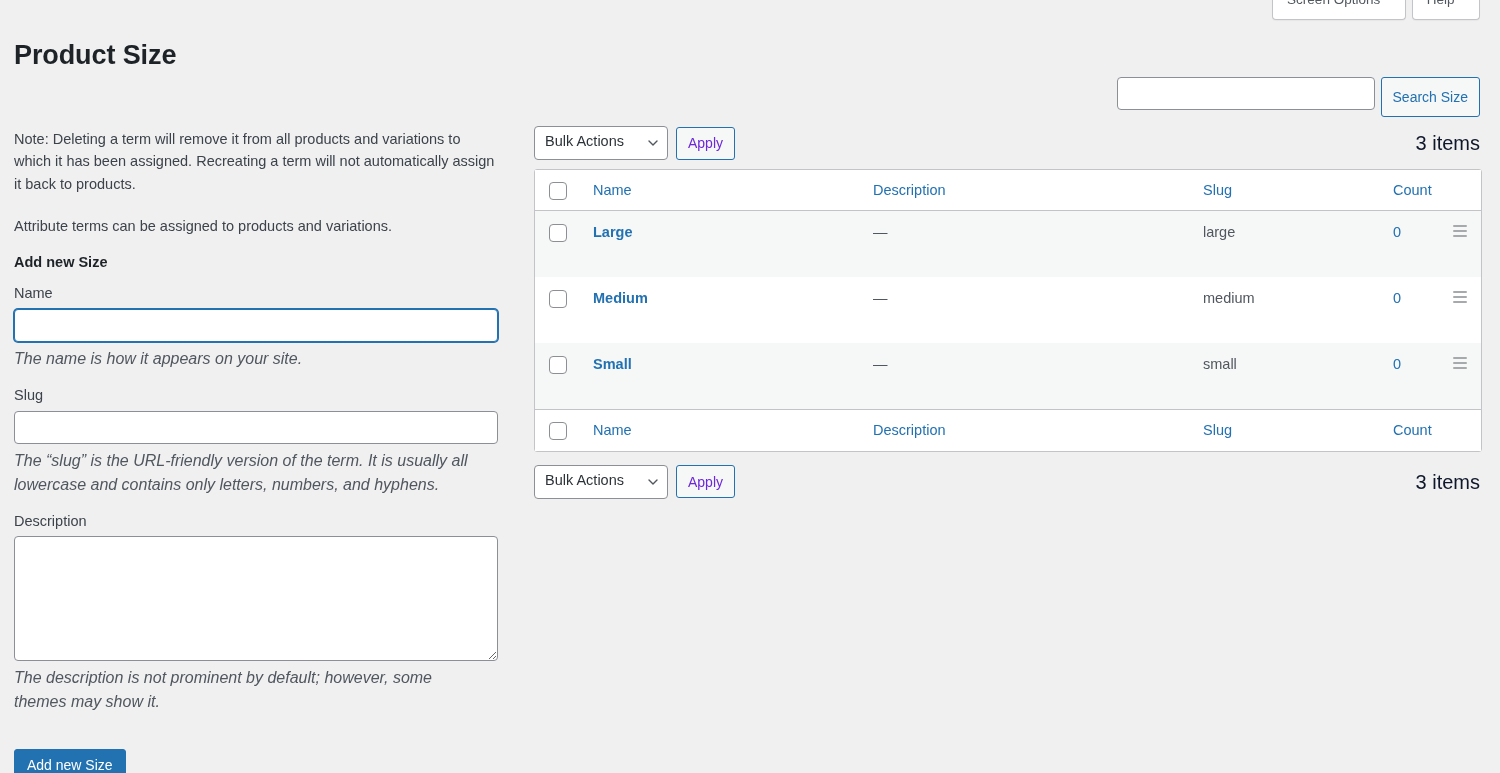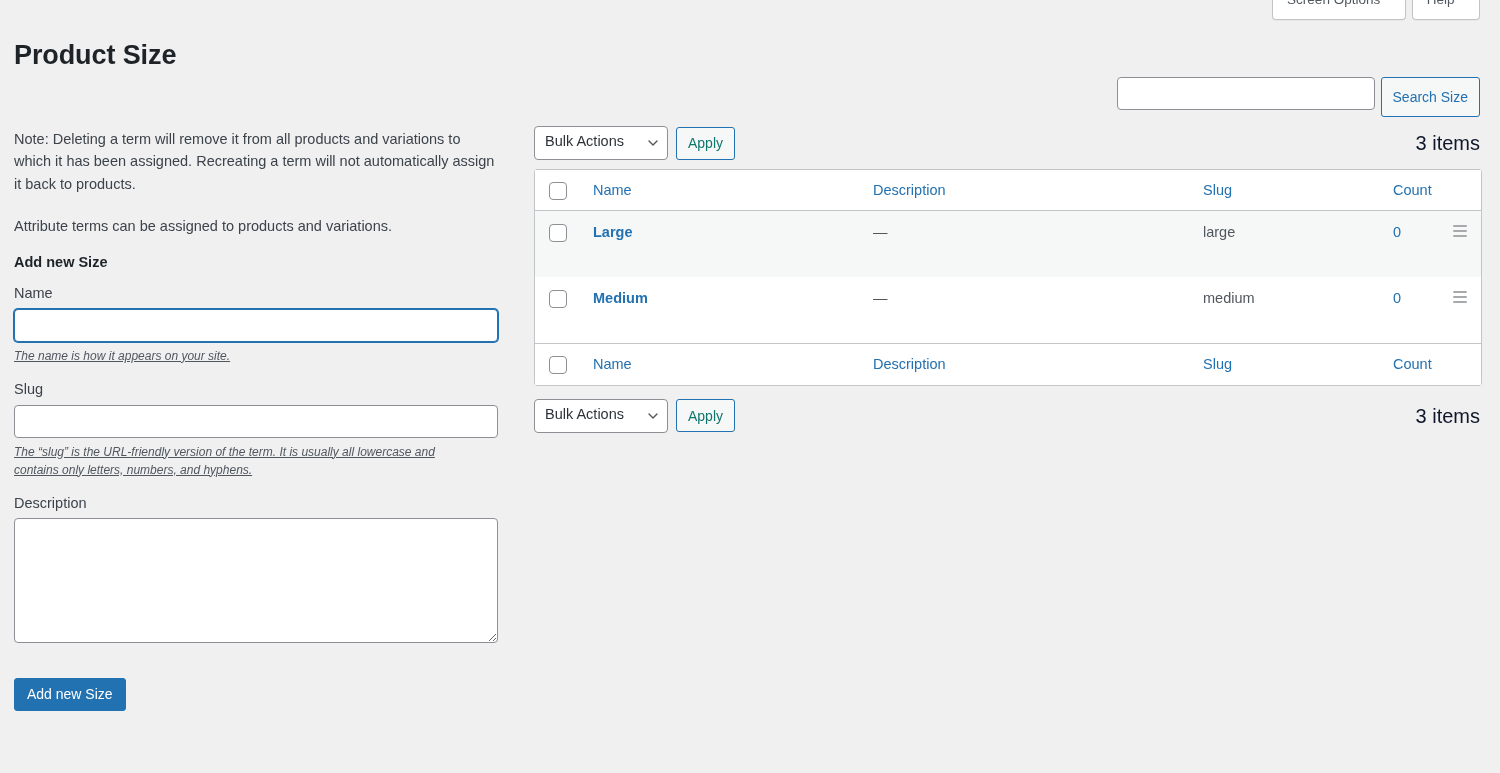--- a/index.html
+++ b/index.html
@@ -90,22 +90,22 @@
   }
   .textarea-input {
     width: 484px; height: 125px;
     border: 1px solid #8c8f94; border-radius: 4px;
     background: #fff; padding: 6px 8px;
     font-size: 14px; font-family: "Liberation Sans", sans-serif;
     color: #2c3338; outline: none; display: block;
     resize: vertical;
   }
   .field-help {
-    font-size: 12px; font-style: italic; color: #50575e;
-    line-height: 1.5; margin: 5px 16px 0 0; text-decoration: underline;
+    font-size: 16px; font-style: italic; color: #50575e;
+    line-height: 1.5; margin: 5px 16px 0 0;
   }
   .primary-button {
     margin-top: 20px;
     background: #2271b1; border: 1px solid #2271b1;
     border-radius: 3px; color: #fff;
     font-size: 14px; font-family: "Liberation Sans", sans-serif;
     padding: 0 12px; height: 33px; line-height: 31px;
     cursor: pointer;
   }
 
@@ -123,21 +123,21 @@
     font-size: 14.5px; font-family: "Liberation Sans", sans-serif;
     cursor: pointer; outline: none;
   }
   .bulk-caret {
     position: absolute; right: 10px; top: 50%; transform: translateY(-50%);
     pointer-events: none; width: 10px; height: 10px;
   }
   .apply-button {
     margin-left: 8px; height: 33px; padding: 0 11px;
     background: #f6f7f7; border: 1px solid #2271b1;
-    border-radius: 3px; color: #0f766e; font-size: 14px;
+    border-radius: 3px; color: #6d28d9; font-size: 14px;
     font-family: "Liberation Sans", sans-serif; cursor: pointer;
   }
   .items-count {
     position: absolute; right: 0; top: 50%; transform: translateY(-50%);
     font-size: 20px; color: #0f172a;
   }
 
   
   .wp-list-table {
     width: 946px; border-collapse: separate; border-spacing: 0;
@@ -233,20 +233,21 @@
 
     <div class="field-wrap">
       <label class="field-label">Slug</label>
       <input class="text-input" type="text" style="">
       <p class="field-help">The “slug” is the URL-friendly version of the term. It is usually all lowercase and contains only letters, numbers, and hyphens.</p>
     </div>
 
     <div class="field-wrap">
       <label class="field-label">Description</label>
       <textarea class="textarea-input" style=""></textarea>
+      <p class="field-help">The description is not prominent by default; however, some themes may show it.</p>
     </div>
 
     <button class="primary-button">Add new Size</button>
   </div>
 
   <div class="col-right">
 
     <div class="tablenav">
       <span class="bulk-select-wrap">
         <select class="bulk-select">
@@ -283,20 +284,28 @@
             <td class="col-handle"><span class="drag-handle"><span></span><span></span><span></span></span></td>
           </tr>
           <tr class="row-plain">
             <td class="col-cb"><span class="wp-checkbox"></span></td>
             <td class="col-name"><a class="term-name">Medium</a></td>
             <td class="col-desc"><span class="dash">—</span></td>
             <td class="col-slug"><span class="slug-text">medium</span></td>
             <td class="col-count"><a class="count-link">0</a></td>
             <td class="col-handle"><span class="drag-handle"><span></span><span></span><span></span></span></td>
           </tr>
+          <tr class="row-alt">
+            <td class="col-cb"><span class="wp-checkbox"></span></td>
+            <td class="col-name"><a class="term-name">Small</a></td>
+            <td class="col-desc"><span class="dash">—</span></td>
+            <td class="col-slug"><span class="slug-text">small</span></td>
+            <td class="col-count"><a class="count-link">0</a></td>
+            <td class="col-handle"><span class="drag-handle"><span></span><span></span><span></span></span></td>
+          </tr>
         </tbody>
       <tfoot>
         <tr>
           <th class="col-cb">
             <span class="wp-checkbox"></span>
           </th>
           <th class="col-name">Name</th>
           <th class="col-desc">Description</th>
           <th class="col-slug">Slug</th>
           <th class="col-count">Count</th>

